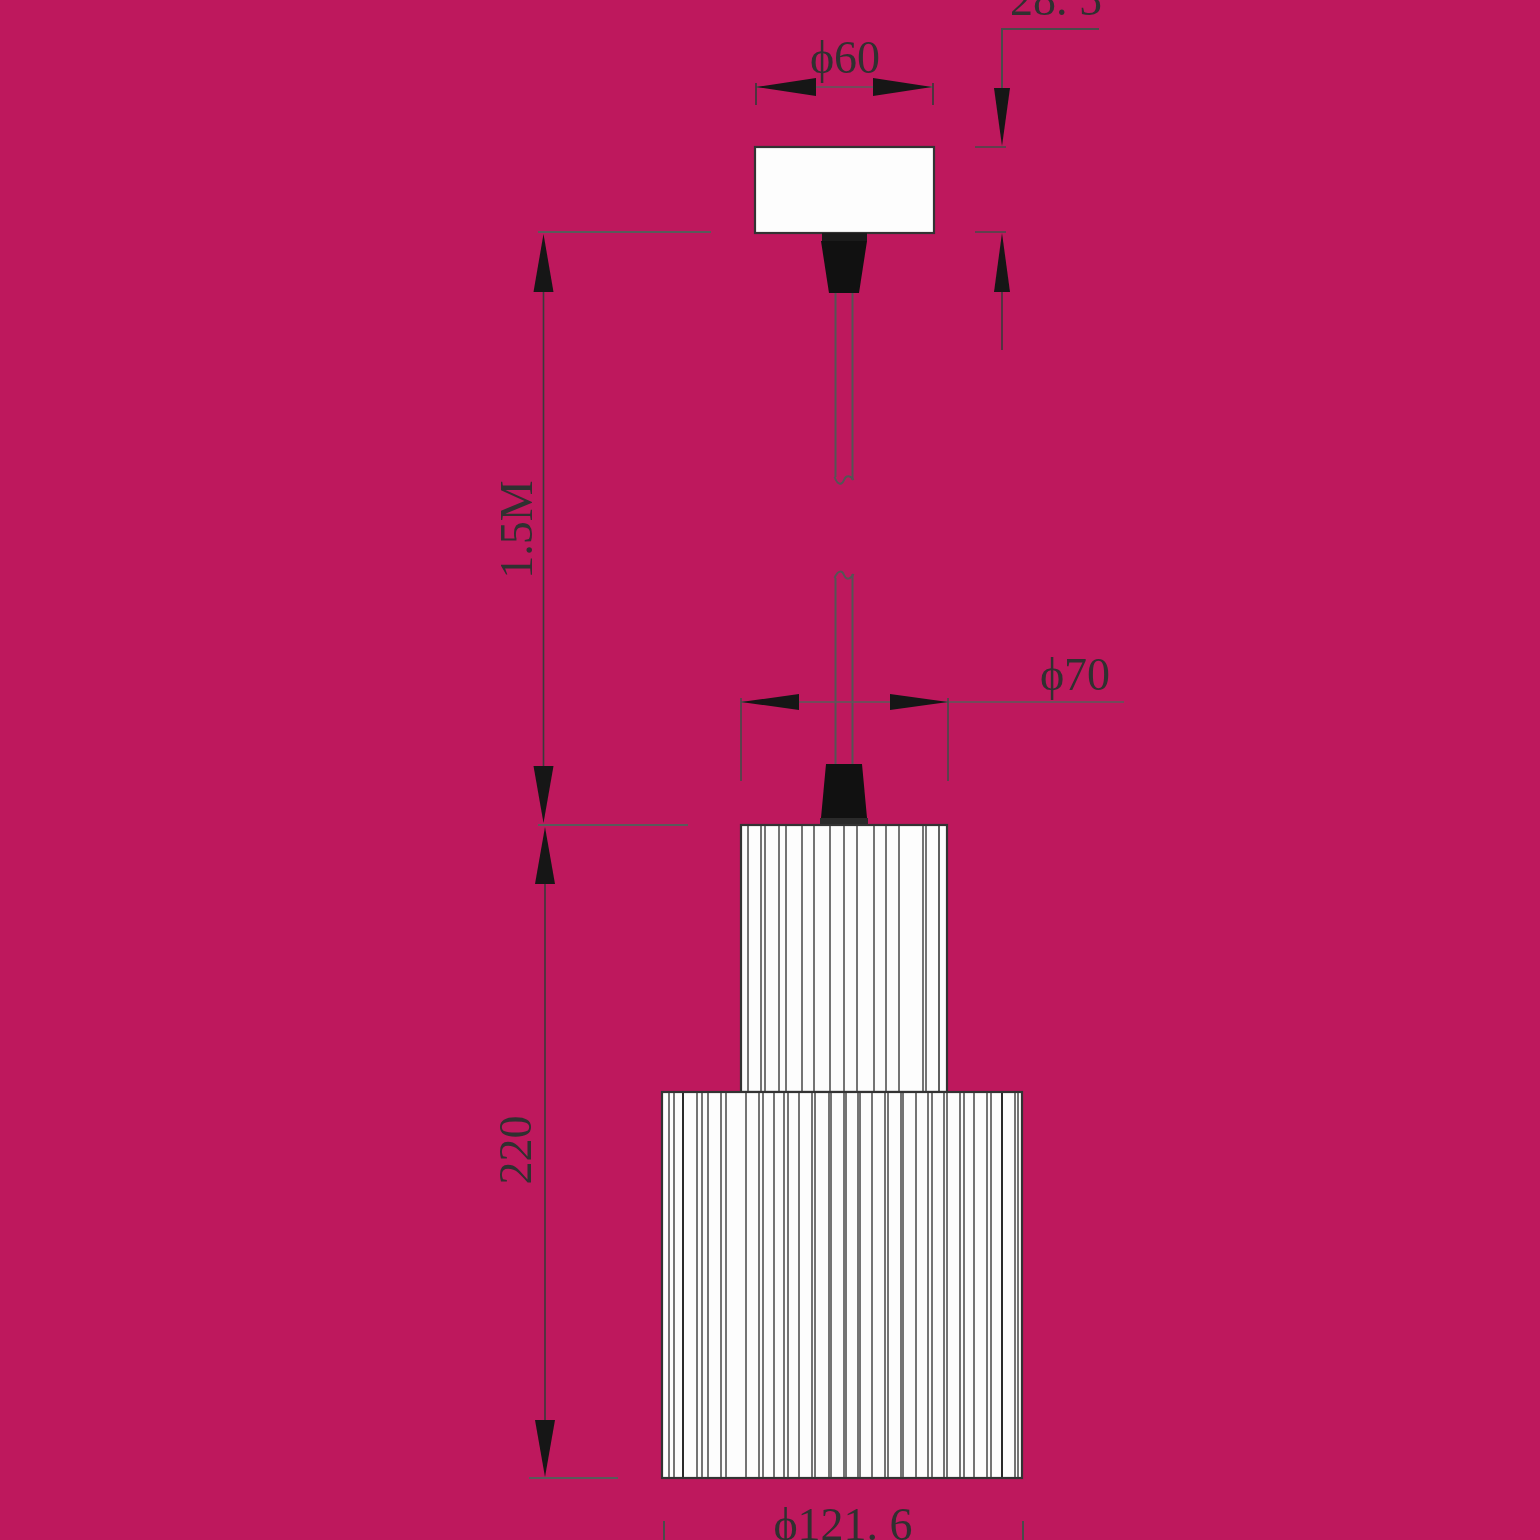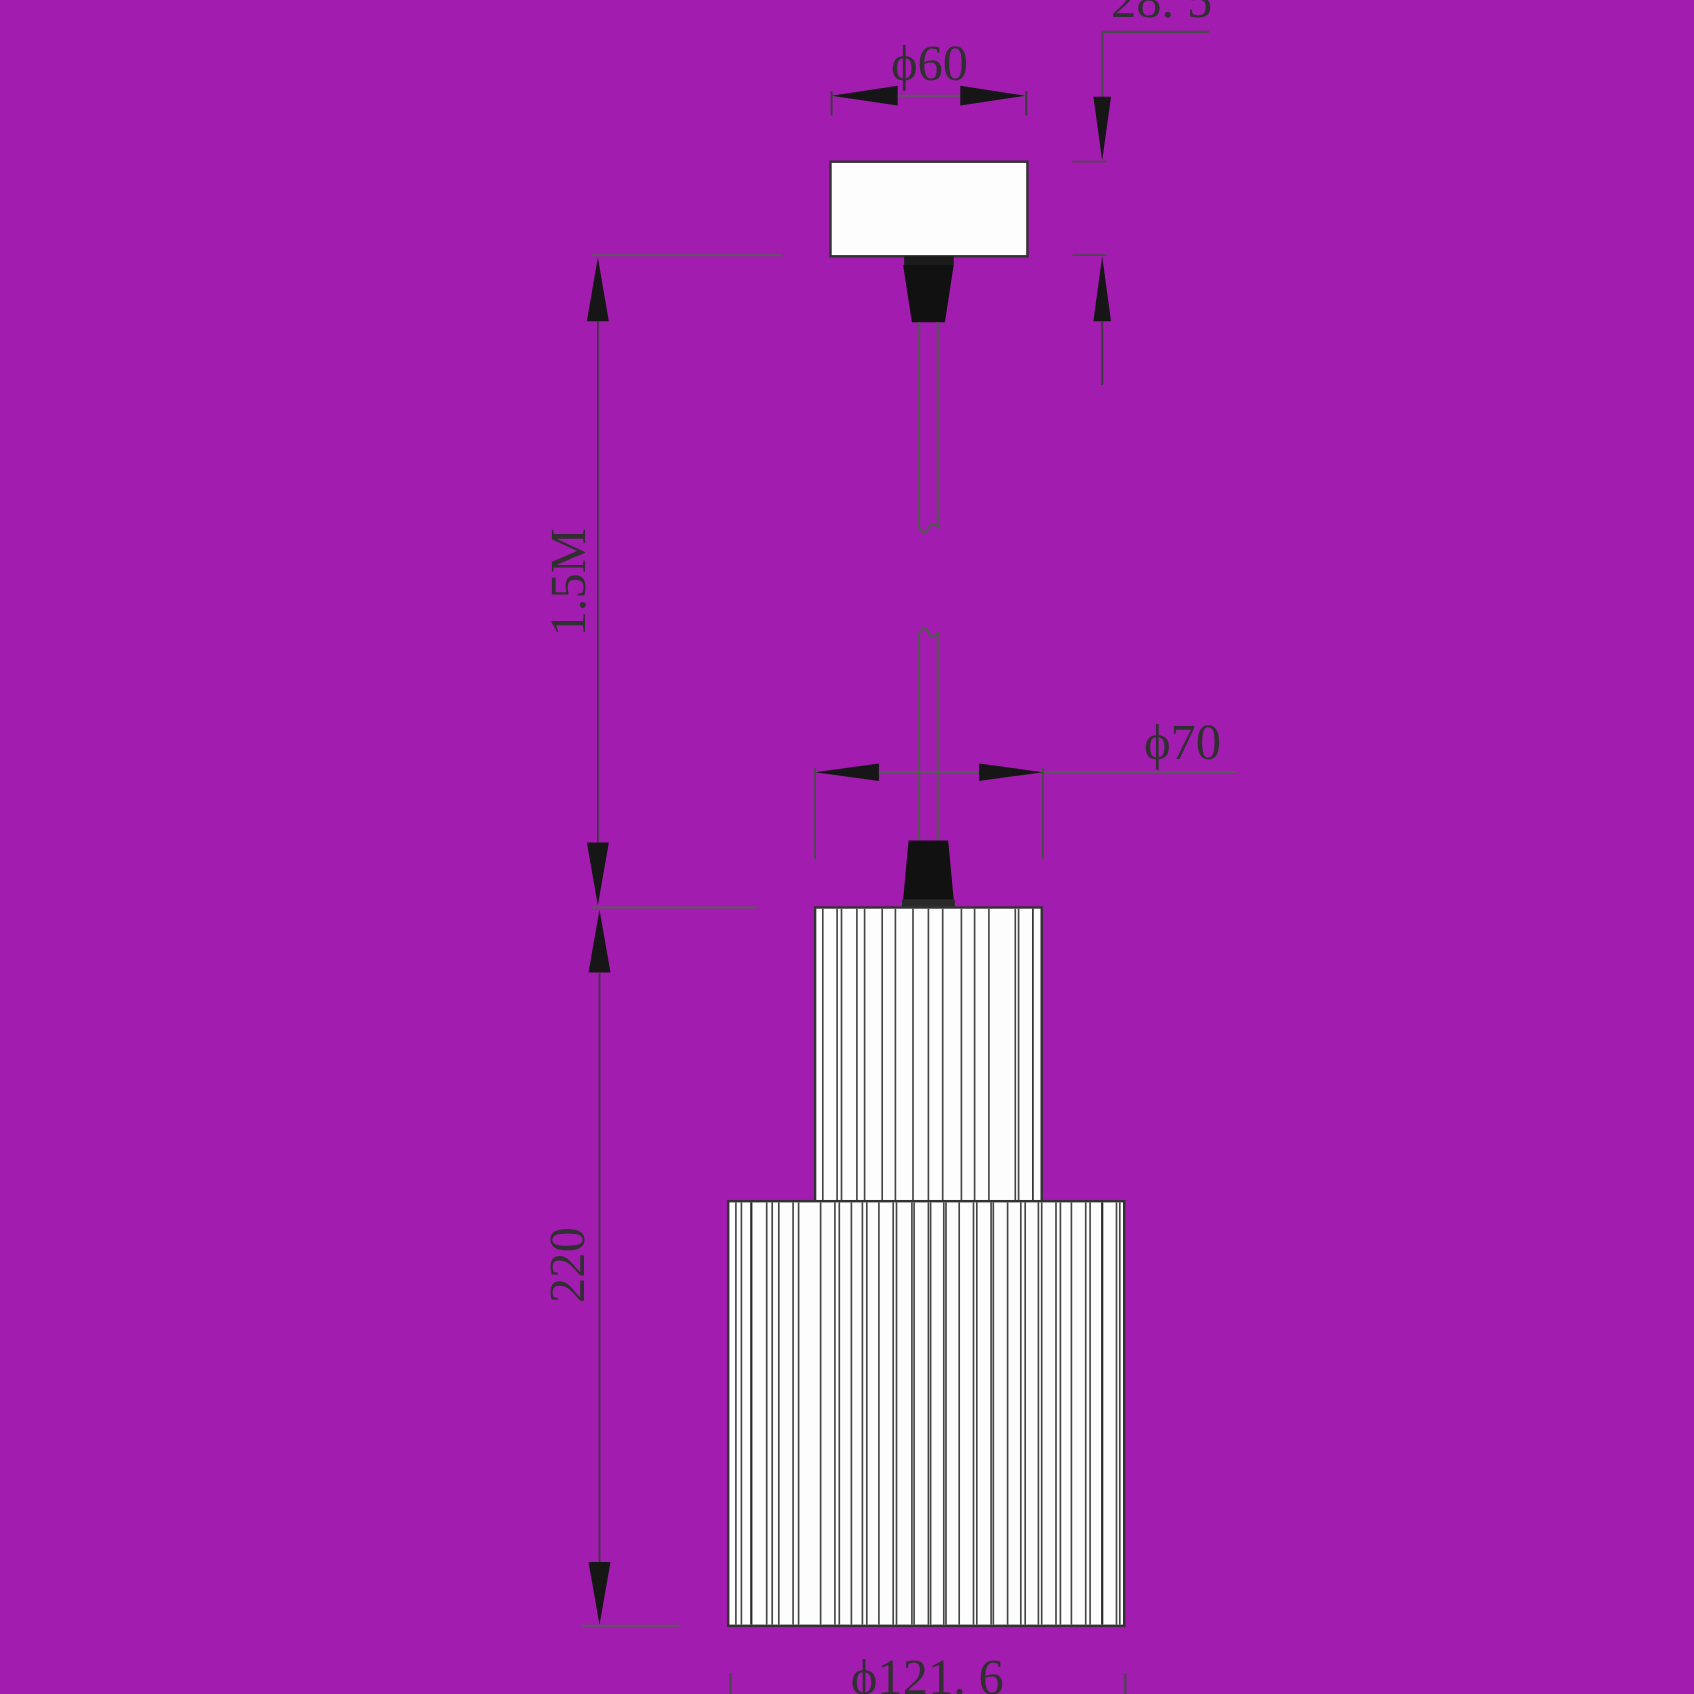--- a/index.html
+++ b/index.html
@@ -1,16 +1,16 @@
 <!DOCTYPE html>
 <html><head>
 <meta charset="utf-8">
 <style>
   html,body{margin:0;padding:0;background:#ffffff;}
-  #stage{width:1540px;height:1540px;position:relative;overflow:hidden;background:#a21caf;}
+  #stage{width:1540px;height:1540px;position:relative;overflow:hidden;background:#be185d;}
   svg{position:absolute;left:0;top:0;filter:blur(0.6px);}
   text{font-family:"Liberation Serif", serif;fill:#303030;}
 </style>
 </head>
 <body>
 <div id="stage">
 <svg width="1540" height="1540" viewBox="0 0 1540 1540">
 
 <text x="845" y="73" font-size="46" text-anchor="middle">ϕ60</text>
 

